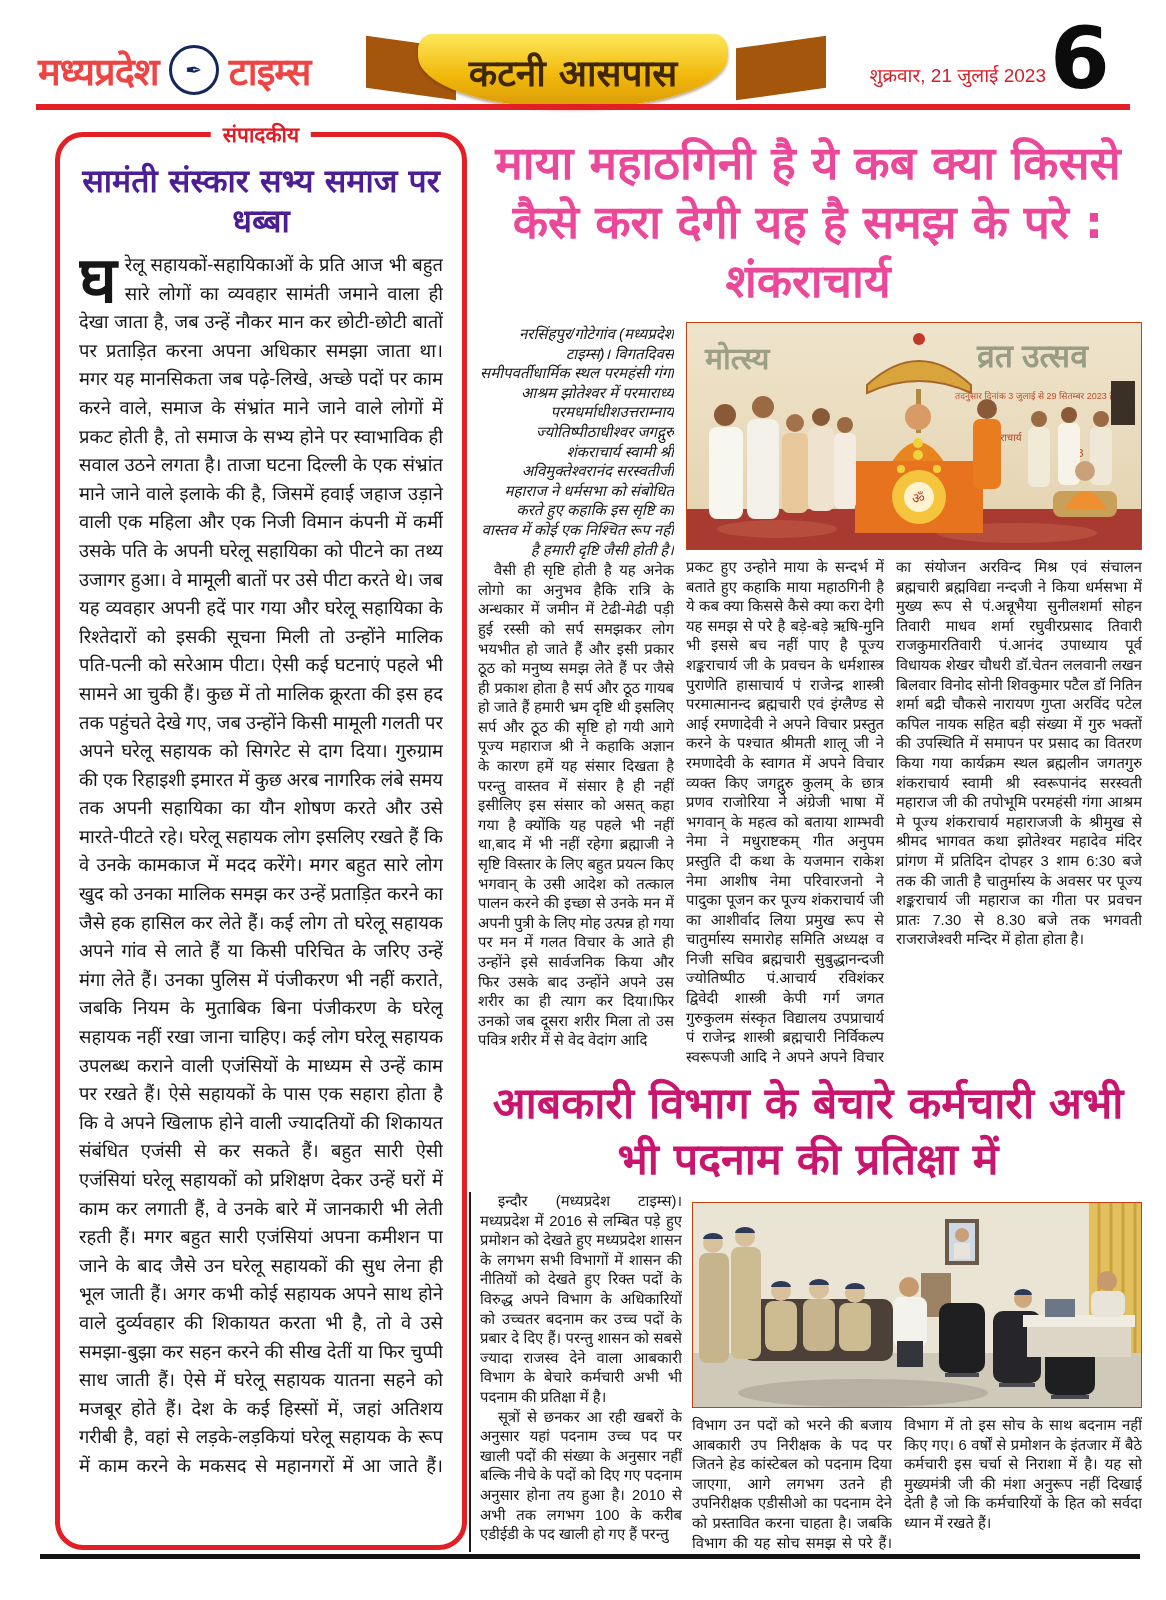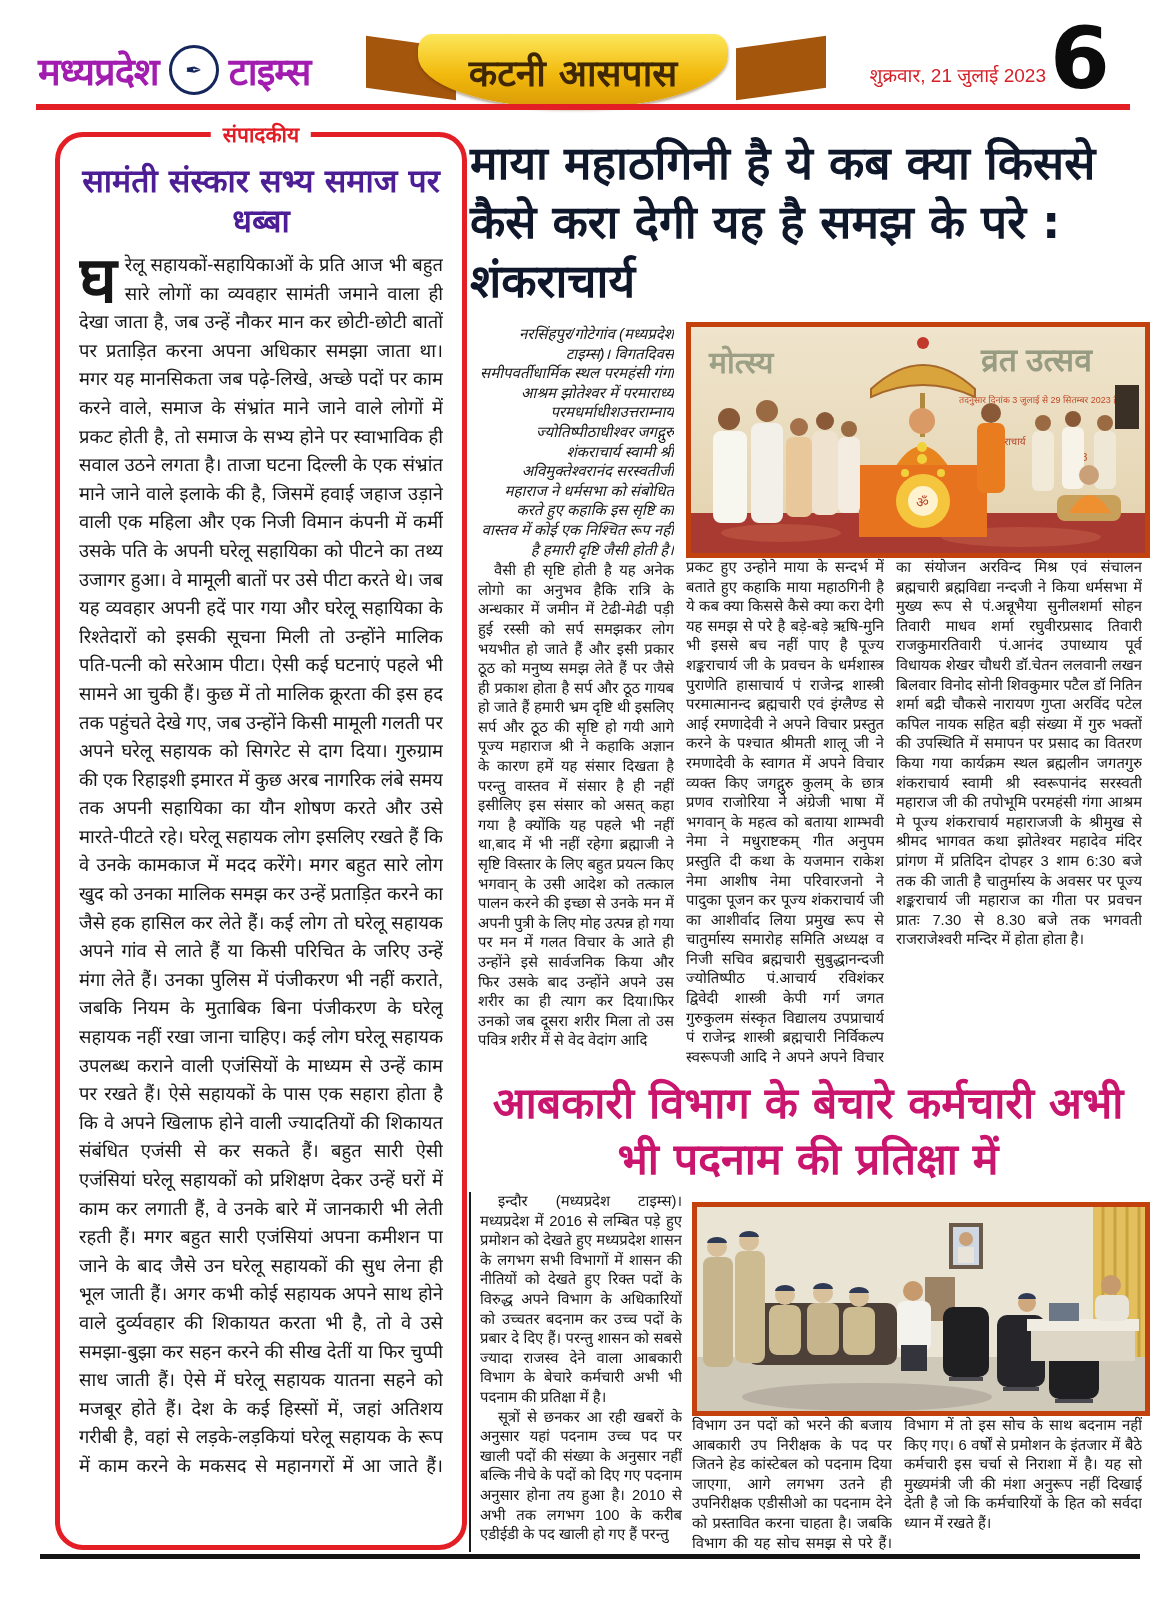--- a/index.html
+++ b/index.html
@@ -1,20 +1,20 @@
 <!DOCTYPE html>
 <html lang="hi"><head>
 <meta charset="utf-8">
 <style>
   html,body{margin:0;padding:0;background:#ffffff;}
   .page{position:relative;width:1166px;height:1600px;background:#ffffff;overflow:hidden;
         font-family:"Liberation Sans", sans-serif;color:#151515;}
   
   .masthead{position:absolute;left:38px;top:44px;display:flex;align-items:center;gap:10px;}
-  .brand{font-size:38px;font-weight:bold;letter-spacing:-1px;color:#a21caf;
+  .brand{font-size:38px;font-weight:bold;letter-spacing:-1px;color:#ef4444;
          font-family:"DejaVu Sans", sans-serif;}
   .logo{width:44px;height:44px;border-radius:50%;border:3px solid #14265c;display:flex;
         align-items:center;justify-content:center;font-size:20px;color:#14265c;background:#fff;}
   .banner-wrap{position:absolute;left:366px;top:34px;width:460px;height:76px;}
   .banner-side{position:absolute;top:8px;width:90px;height:52px;background:#a5560d;}
   .banner-side.left{left:0;transform:skewY(8deg);}
   .banner-side.right{right:0;transform:skewY(-8deg);}
   .banner-mid{position:absolute;left:52px;top:0;width:310px;height:74px;
         background:linear-gradient(#fce75a,#f2b90d 55%,#d99a06);
         border-radius:14px 14px 48% 48% / 16px 16px 70% 70%;
@@ -34,28 +34,28 @@
   .edit-kicker{position:absolute;left:50%;top:-17px;transform:translateX(-50%);
         background:#fff;padding:0 12px;color:#e11c24;font-size:21px;font-weight:bold;
         white-space:nowrap;text-align:right;}
   .edit-title{margin:24px 14px 6px;text-align:center;font-size:32px;line-height:1.25;
         font-weight:bold;color:#4c1d95;font-family:"DejaVu Sans", sans-serif;}
   .edit-body{margin:10px 19px 0;font-size:18.4px;line-height:28.6px;text-align:justify;
         color:#161616;overflow:hidden;height:1230px;}
   .dropcap{float:left;font-size:64px;line-height:50px;font-weight:bold;padding:4px 8px 0 0;
         font-family:"DejaVu Sans", sans-serif;}
   
-  .a1-headline{position:absolute;left:470px;top:134px;width:676px;
-        font-size:46px;line-height:1.28;font-weight:bold;color:#0f172a;
+  .a1-headline{position:absolute;left:470px;top:134px;width:676px;text-align:center;
+        font-size:46px;line-height:1.28;font-weight:bold;color:#ec4899;
         font-family:"DejaVu Sans", sans-serif;}
   .news{font-size:14.8px;line-height:19.6px;text-align:justify;color:#161616;}
   .a1-col1{position:absolute;left:478px;top:324px;width:196px;height:740px;overflow:hidden;}
   .a1-intro{font-weight:normal;font-style:italic;text-align:right;font-size:15px;line-height:19.6px;}
   .a1-col1 .cont{text-indent:16px;margin-top:2px;}
-  .photo{position:absolute;border:5px solid #c2410c;}
+  .photo{position:absolute;border:1px solid #c2410c;}
   .photo1{left:686px;top:322px;width:454px;height:226px;}
   .a1-col2{position:absolute;left:686px;top:558px;width:198px;height:506px;overflow:hidden;}
   .a1-col3{position:absolute;left:896px;top:558px;width:246px;height:506px;overflow:hidden;}
   
   .a2-headline{position:absolute;left:470px;top:1076px;width:676px;text-align:center;
         font-size:43px;line-height:1.3;font-weight:bold;color:#c9156e;
         font-family:"DejaVu Sans", sans-serif;}
   .a2-col1{position:absolute;left:480px;top:1192px;width:202px;height:358px;overflow:hidden;}
   .a2-col1 p{margin:0;text-indent:18px;}
   .photo2{left:692px;top:1202px;width:448px;height:204px;}

